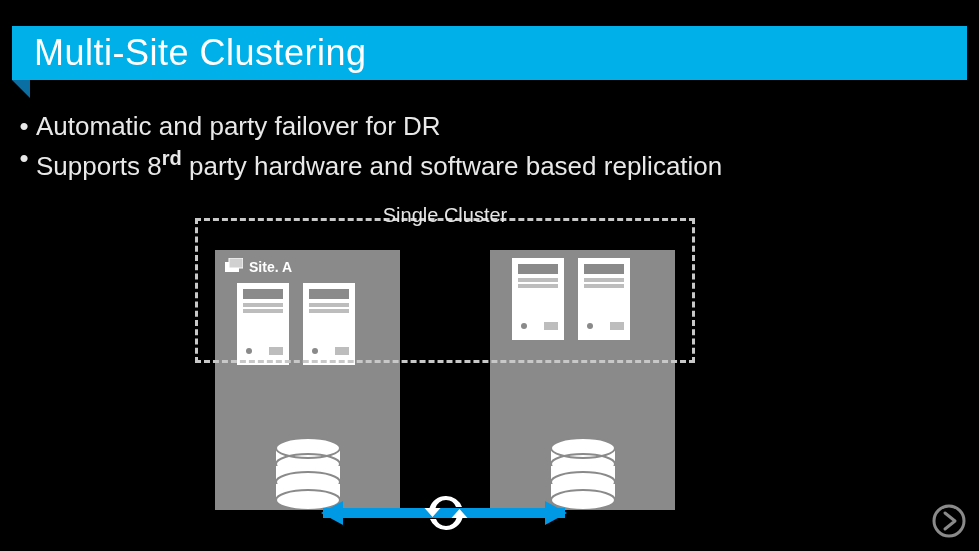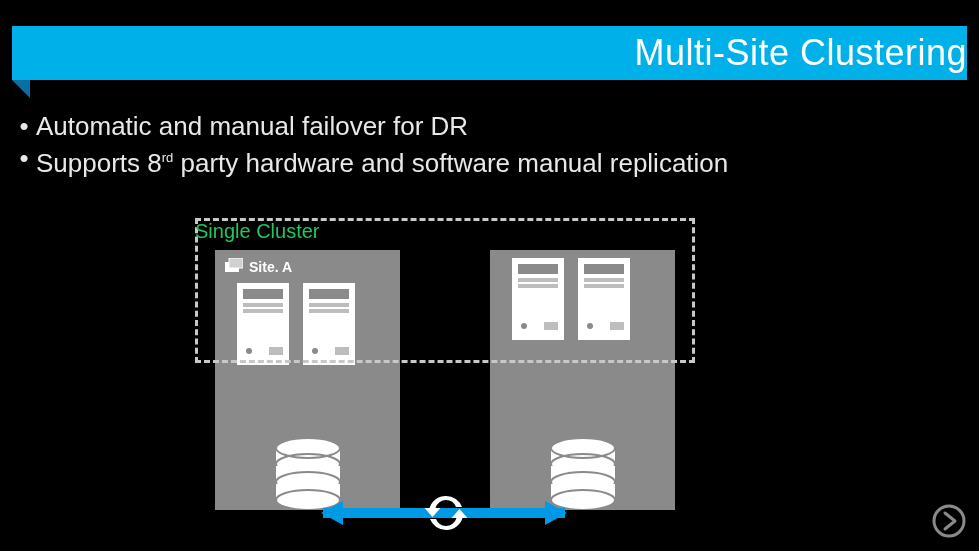--- a/index.html
+++ b/index.html
@@ -11,21 +11,20 @@
     overflow:hidden;
     position:relative;
   }
   .title-bar{
     position:absolute;
     left:12px; top:26px;
     width:955px; height:54px;
     background:#00b0e8;
     display:flex;
     align-items:center;
-    justify-content:flex-end;
   }
   .title-text{
     margin-left:22px;
     font-size:36px;
     font-weight:300;
     color:#fff;
     letter-spacing:0.5px;
   }
   .notch{
     position:absolute;
@@ -37,21 +36,21 @@
   .bullets{
     position:absolute;
     left:12px; top:110px;
     width:940px;
     font-size:26px;
     font-weight:300;
     color:#e8e8e8;
   }
   .bullets .row{display:flex;line-height:32px;}
   .bullets .dot{width:24px;text-align:center;}
-  .bullets sup{font-size:13px;vertical-align:super;}
+  .bullets sup{font-size:20px;vertical-align:super;font-weight:bold;}
   .diagram{
     position:absolute;
     left:195px; top:200px;
     width:530px; height:320px;
   }
   .panel{
     position:absolute;
     top:50px;
     width:185px; height:260px;
     background:#8a8a8a;
@@ -60,26 +59,26 @@
   .panel.b{left:295px;}
   .dashbox{
     position:absolute;
     left:0; top:18px;
     width:500px; height:145px;
     border:3px dashed #c8c8c8;
     box-sizing:border-box;
   }
   .single-label{
     position:absolute;
-    left:0; top:20px;
+    left:0; top:4px;
     width:500px;
-    text-align:left;
+    text-align:center;
     font-size:20px;
     font-weight:400;
-    color:#22c55e;
+    color:#e5e5e5;
   }
   .site-label{
     display:flex;
     align-items:center;
     gap:6px;
     font-size:14px;
     font-weight:600;
     color:#fff;
     margin:8px 0 0 10px;
   }
@@ -139,26 +138,26 @@
 <body>
 
 <div class="title-bar">
   <div class="title-text">Multi-Site Clustering</div>
 </div>
 <div class="notch"></div>
 
 <div class="bullets">
   <div class="row">
     <div class="dot">•</div>
-    <div>Automatic and manual failover for DR</div>
+    <div>Automatic and party failover for DR</div>
   </div>
   <div class="row">
     <div class="dot">•</div>
     <div>
-      <span>Supports 8</span><sup>rd</sup><span> party hardware and software manual replication</span>
+      <span>Supports 8</span><sup>rd</sup><span> party hardware and software based replication</span>
     </div>
   </div>
 </div>
 
 <div class="diagram">
 
   <div class="panel a">
     <div class="site-label">
       <span>
         <svg width="18" height="14" viewBox="0 0 18 14">

